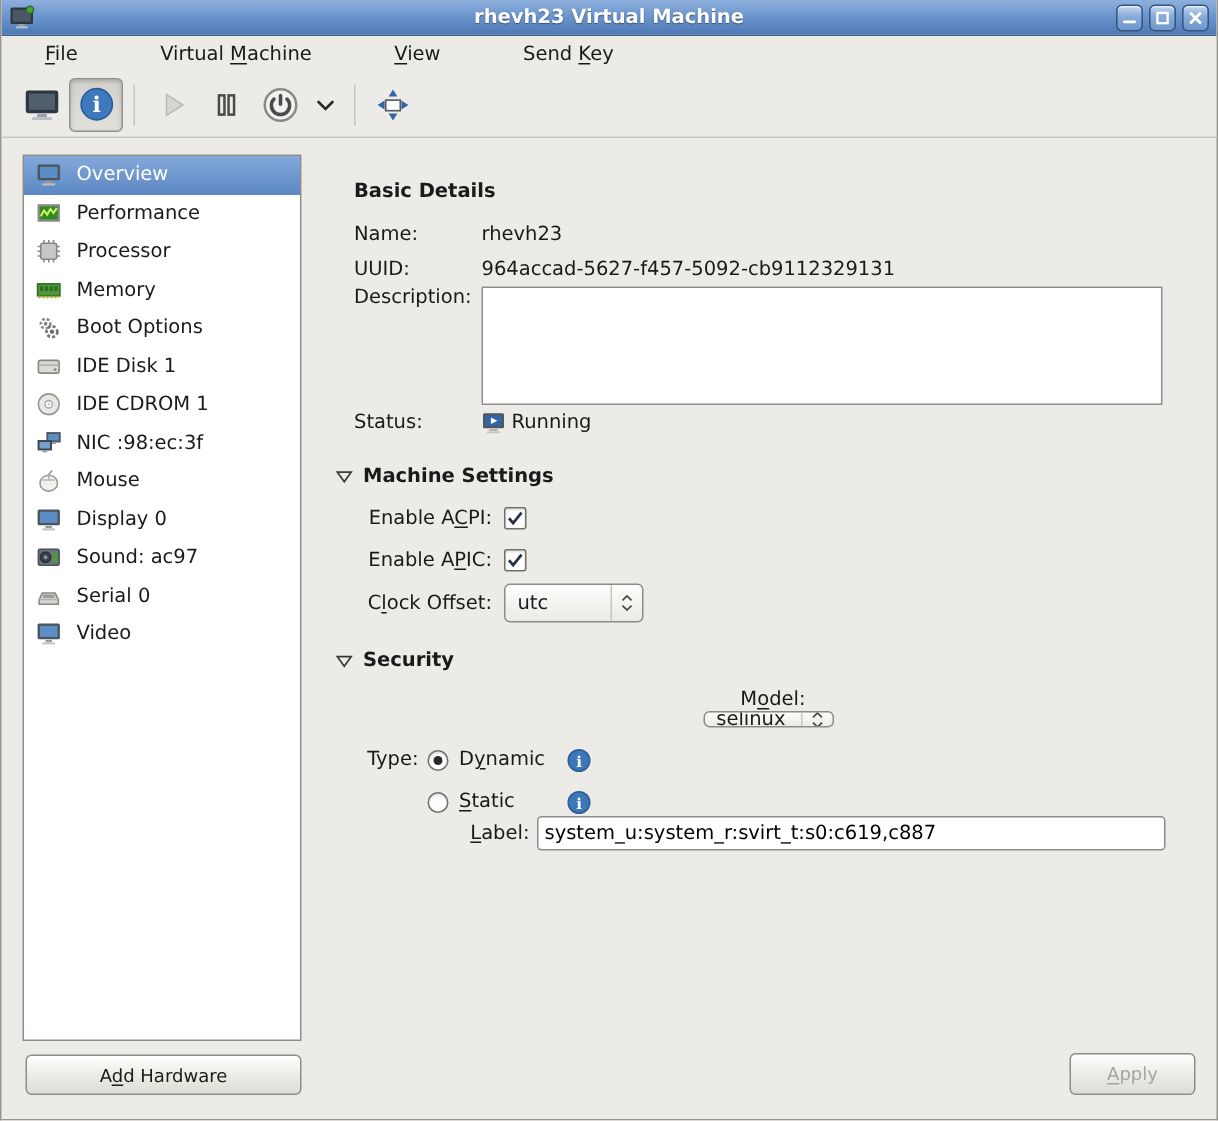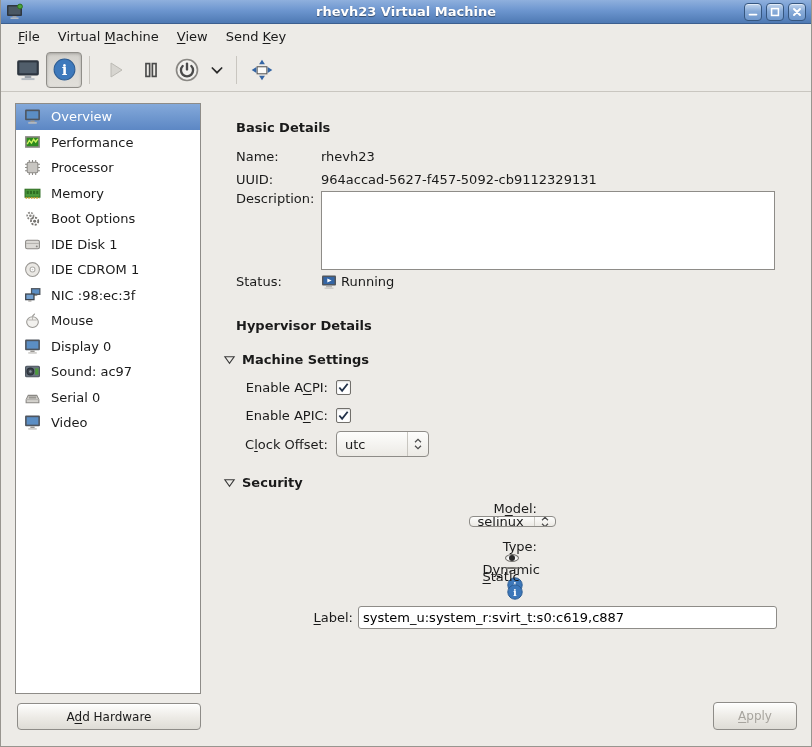--- a/index.html
+++ b/index.html
@@ -17,21 +17,21 @@
   .title-text { position:absolute; left:0; right:0; text-align:center; font-weight:bold;
                 color:#fff; text-shadow:0 1px 1px rgba(0,0,0,.45); pointer-events:none; }
   .win-controls { margin-left:auto; display:flex; gap:4px; z-index:2; }
   .win-btn { width:18px; height:18px; border-radius:4px; border:1px solid #35567f;
              background:linear-gradient(#c3d6ee,#88abd8 45%,#6e97cc);
              box-shadow:inset 0 1px 0 rgba(255,255,255,.55);
              display:flex; align-items:center; justify-content:center; }
 
   
   .menubar { position:absolute; left:0; top:24px; width:100%; height:24px; background:#edebe7;
-             display:flex; align-items:center; padding-left:8px; }
+             display:flex; align-items:center; padding-left:20px;gap:37px; }
   .menu-item { padding:3px 9px; cursor:default; }
   .mn { text-decoration:underline; text-underline-offset:2px; }
 
   
   .toolbar { position:absolute; left:0; top:48px; width:100%; height:44px; background:#edebe7;
              border-bottom:1px solid #c9c6c0; display:flex; align-items:center; padding-left:9px; }
   .tb-btn { width:36px; height:36px; display:flex; align-items:center; justify-content:center;
             border:1px solid transparent; border-radius:4px; }
   .tb-btn.active { border-color:#908e89; background:linear-gradient(#d2d0cb,#e2e0db);
                    box-shadow:inset 0 1px 3px rgba(0,0,0,.22); }
@@ -72,21 +72,21 @@
   .combo { height:26px; display:flex; align-items:center; border:1px solid #8e8c88; border-radius:4px;
            background:linear-gradient(#fdfdfc,#eceae5); overflow:hidden; }
   .combo .val { padding:0 8px; flex:1; }
   .combo .arrows { width:21px; height:100%; border-left:1px solid #c8c6c0;
                    display:flex; align-items:center; justify-content:center; }
   .combo.clock { width:93px; } .combo.model { width:87px; }
   .radio { width:14px; height:14px; border:1px solid #716f6b; border-radius:50%; background:#fff;
            box-shadow:inset 0 1px 2px rgba(0,0,0,.15); display:flex; align-items:center; justify-content:center; }
   .radio .dot { width:6px; height:6px; border-radius:50%; background:#2a2a2a; display:none; }
   .radio.on .dot { display:block; }
-  .radio-row { margin-top:12px; height:19px;flex-direction:column; }
+  .radio-row { margin-top:12px; height:19px; }
   .radio-lbl { width:66px; margin-left:7px; }
   .info-badge { width:16px; height:16px; margin-left:6px; flex:0 0 auto; }
   .txt-input { flex:1; margin-right:24px; height:23px; border:1px solid #8e8c88; border-radius:3px;
                background:#fff; font-family:inherit; font-size:13px; padding:0 4px; }
   .status-cell { display:flex; align-items:center; gap:4px; }
 </style>
 </head>
 <body>
 
 <div class="window">
@@ -346,21 +346,20 @@
               <rect x="2.5" y="3" width="11" height="7" fill="#3465a4"></rect>
               <polygon points="6.3,4.4 10.6,6.5 6.3,8.6" fill="#fff"></polygon>
               <rect x="5" y="12" width="6" height="1.4" fill="#b8b6b2"></rect>
               <rect x="3.5" y="13.6" width="9" height="1.2" fill="#c8c6c2"></rect>
             </svg>
           <span>Running</span>
         </span>
       </div>
     </div>
 
-    <div class="sec-heading" style="margin-top:25px;">Hypervisor Details</div>
 
     <div class="sec-heading exp" style="margin-top:16px;">
       <svg viewBox="0 0 14 14" width="13" height="13">
           <polygon points="2,4 12,4 7,11" fill="#edebe7" stroke="#3a3a3a" stroke-width="1.2"></polygon>
         </svg>
       <span>Machine Settings</span>
     </div>
     <div class="ms">
       <div class="row" style="margin-top:8px;">
         <span class="lbl-r"><span>Enable A</span><span class="mn">C</span><span>PI:</span></span>
@@ -424,21 +423,21 @@
       </div>
       <div class="row radio-row" style="margin-top:9px;">
         <span class="lbl-r"></span>
         <span class="radio"></span>
         <span class="radio-lbl"><span></span><span class="mn">S</span><span>tatic</span></span>
         <span class="info-badge"><svg viewBox="0 0 16 16" width="16" height="16">
               <circle cx="8" cy="8" r="7.2" fill="#3c77b9" stroke="#2d5d94"></circle>
               <text x="8" y="12" text-anchor="middle" font-family="DejaVu Serif, serif" font-size="10" font-weight="bold" fill="#fff">i</text>
             </svg></span>
       </div>
-      <div class="row lblrow" style="margin-top:20px;">
+      <div class="row lblrow" style="margin-top:0;">
         <span class="lbl-r"><span></span><span class="mn">L</span><span>abel:</span></span>
         <input type="text" class="txt-input" value="system_u:system_r:svirt_t:s0:c619,c887" style="">
       </div>
     </div>
   </div>
 
   <button class="gtk-btn add-hw"><span>A</span><span class="mn">d</span><span>d Hardware</span></button>
   <button class="gtk-btn apply" disabled=""><span></span><span class="mn">A</span><span>pply</span></button>
 
 </div>

